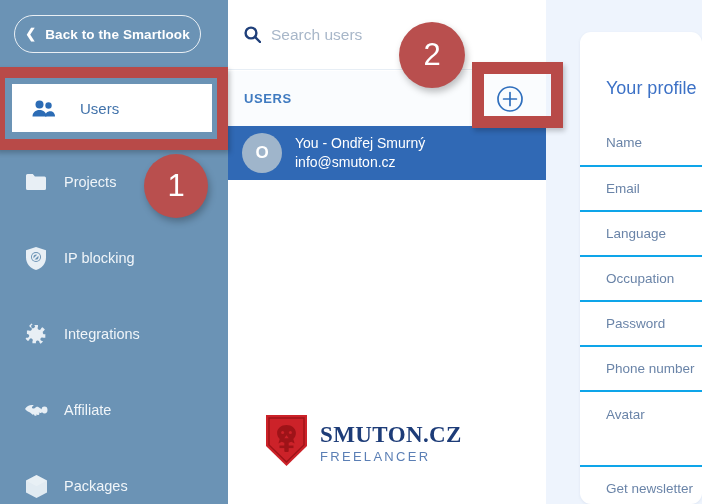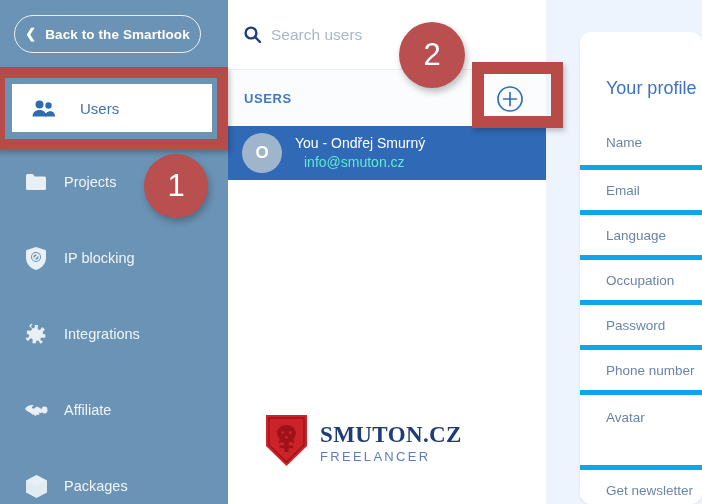--- a/index.html
+++ b/index.html
@@ -160,21 +160,21 @@
     width: 40px; height: 40px; border-radius: 50%;
     background: #9fb5cb;
     color: #ffffff;
     margin-left: 14px;
     display: flex; align-items: center; justify-content: center;
     font-size: 17px; font-weight: bold;
     flex: none;
   }
   .user-meta { margin-left: 13px; line-height: 1.35; }
   .user-meta .n { font-size: 14px; color: #ffffff; text-align: right; }
-  .user-meta .e { font-size: 14px; color: #5eead4; margin-left: 9px; }
+  .user-meta .e { font-size: 14px; color: #ffffff; }
 
   
   .logo {
     position: absolute; left: 263px; top: 413px;
     display: flex; align-items: center;
     z-index: 5;
   }
   .logo .shield { margin-right: 10px; }
   .logo .txt .l1 {
     font-family: "Liberation Serif", serif;
@@ -200,21 +200,21 @@
     overflow: hidden;
     border-radius: 11px;
   }
   .profile-title {
     position: absolute; left: 26px; top: 46px;
     font-size: 18px; color: #3c71c6;
     white-space: nowrap;
   }
   .prow {
     position: absolute; left: 0; width: 122px;
-    border-top: 5px solid #0ea5e9;
+    border-top: 2px solid #0ea5e9;
     height: 45px;
     display: flex; align-items: center;
     cursor: pointer;
   }
   .prow.first { border-top: none; }
   .prow .plabel {
     margin-left: 26px;
     font-size: 13.5px; color: #6a84a8;
     white-space: nowrap;
   }

